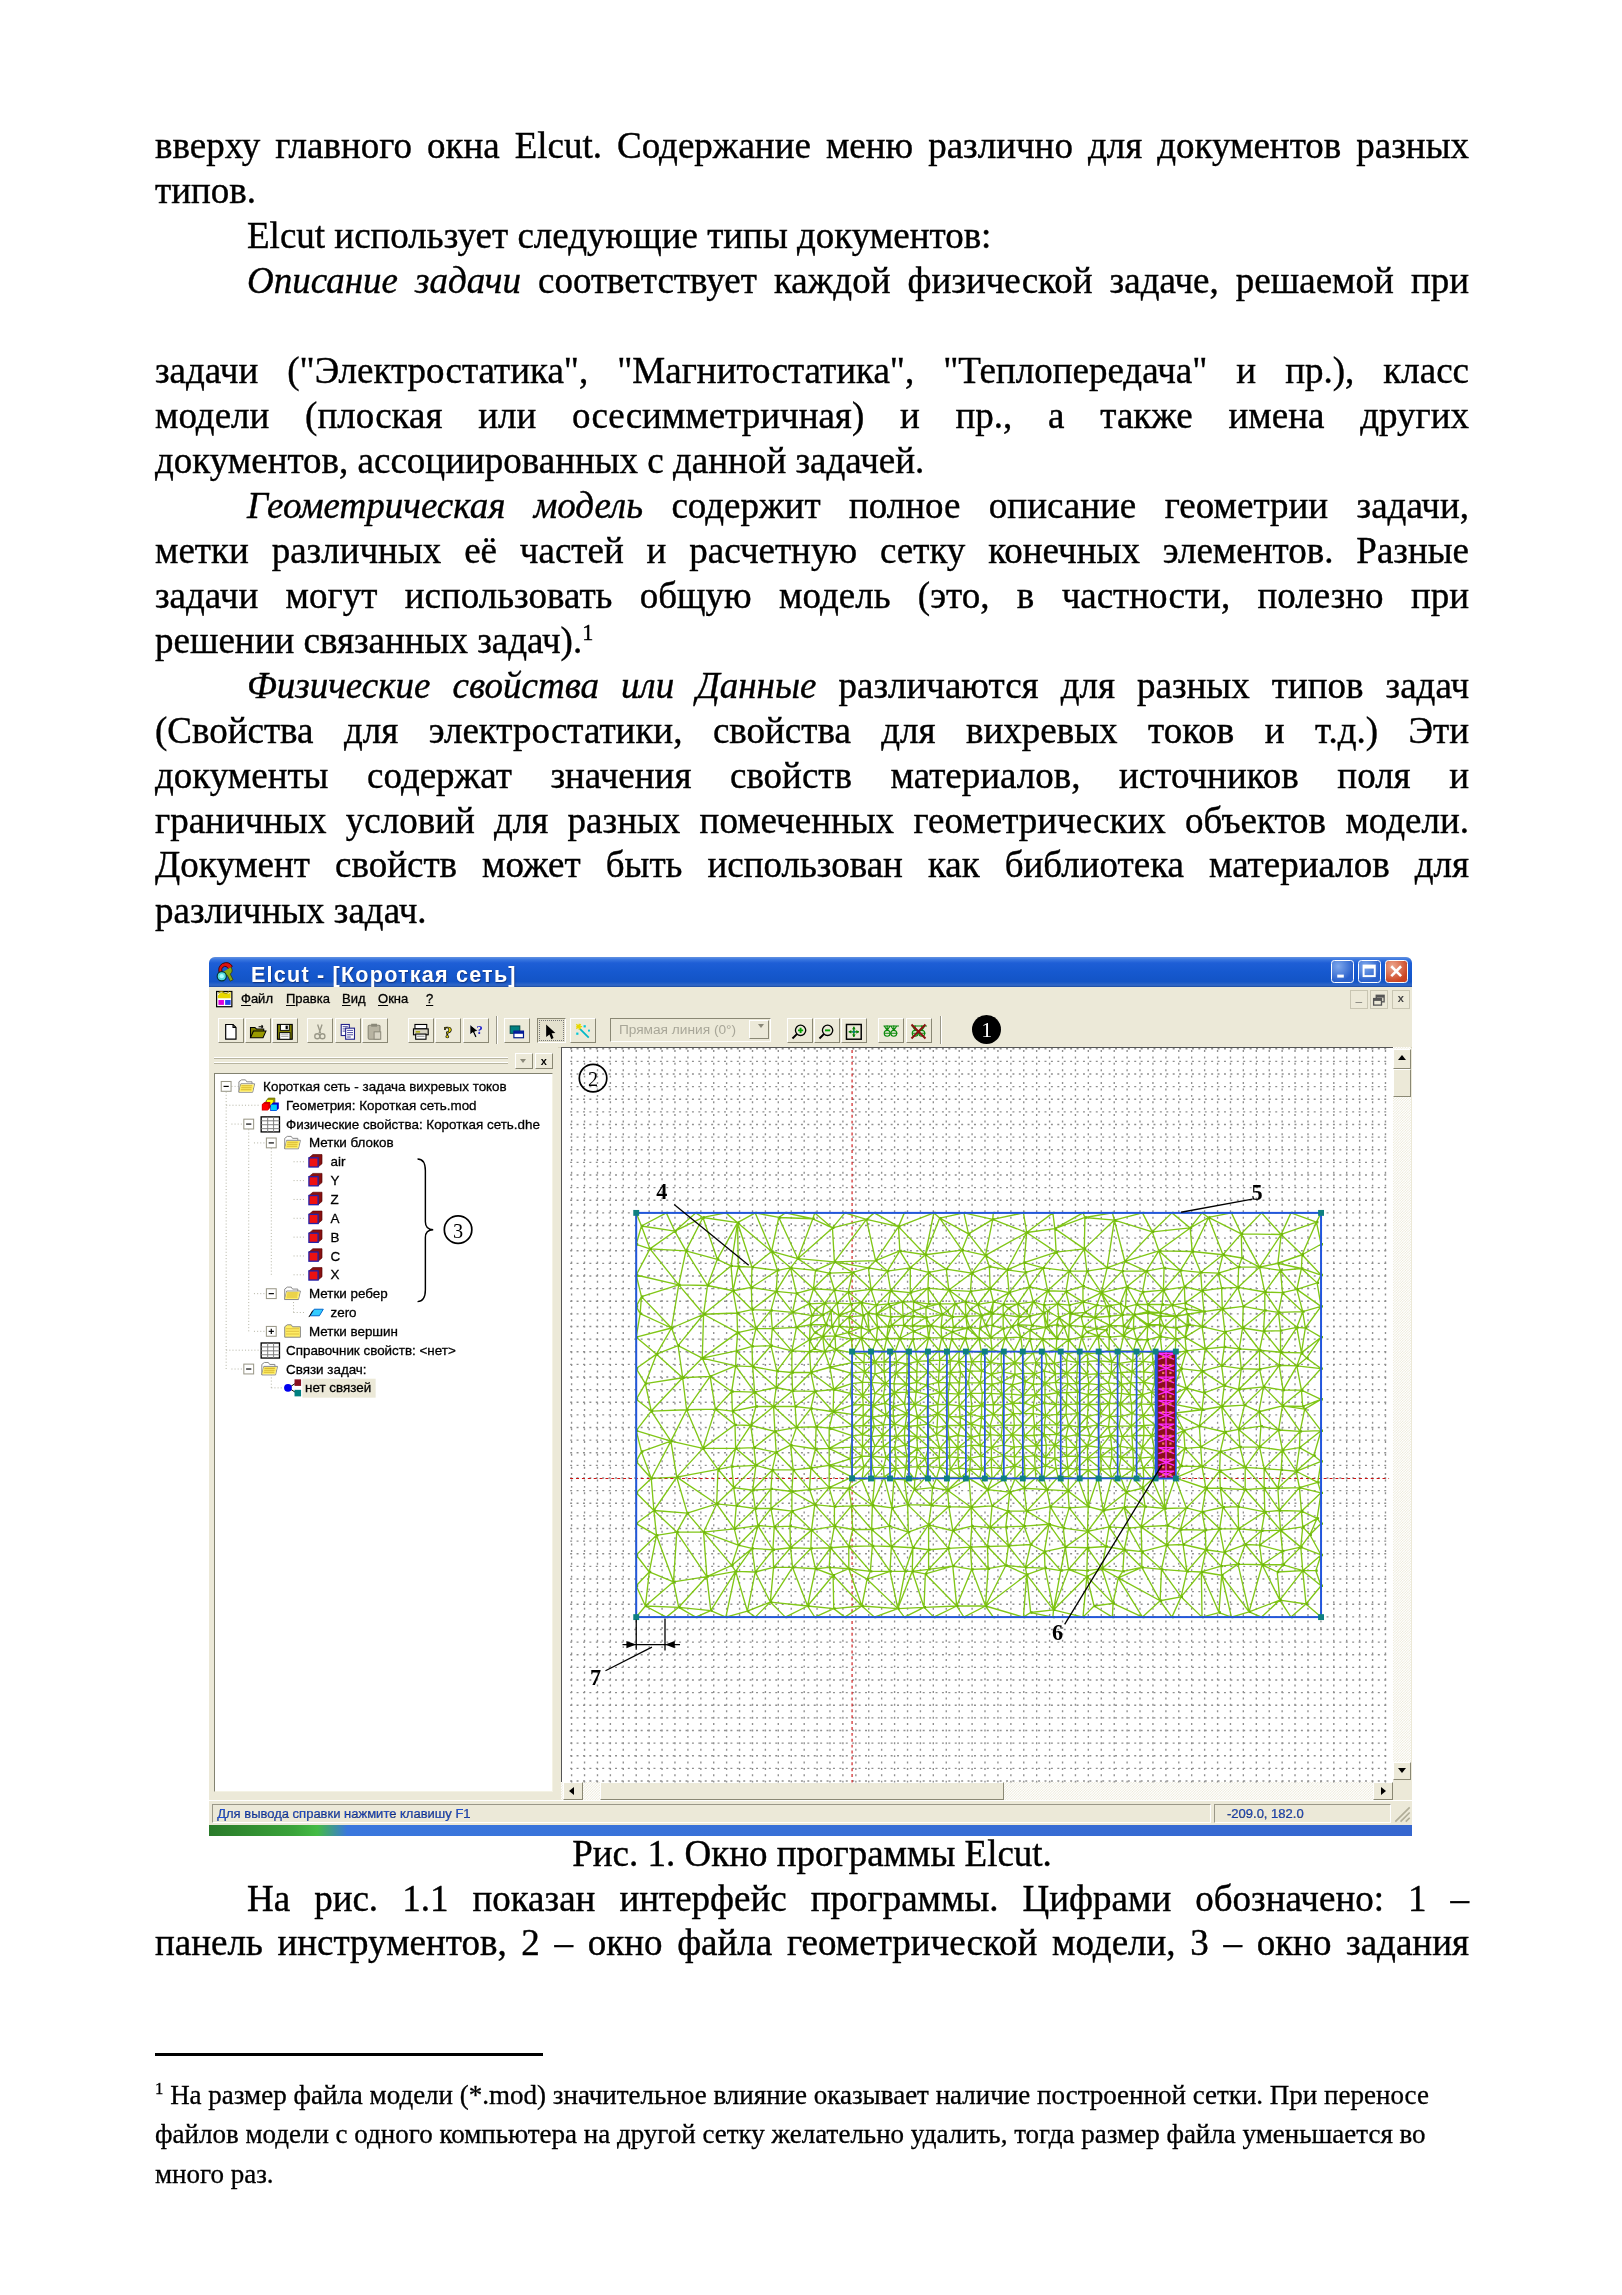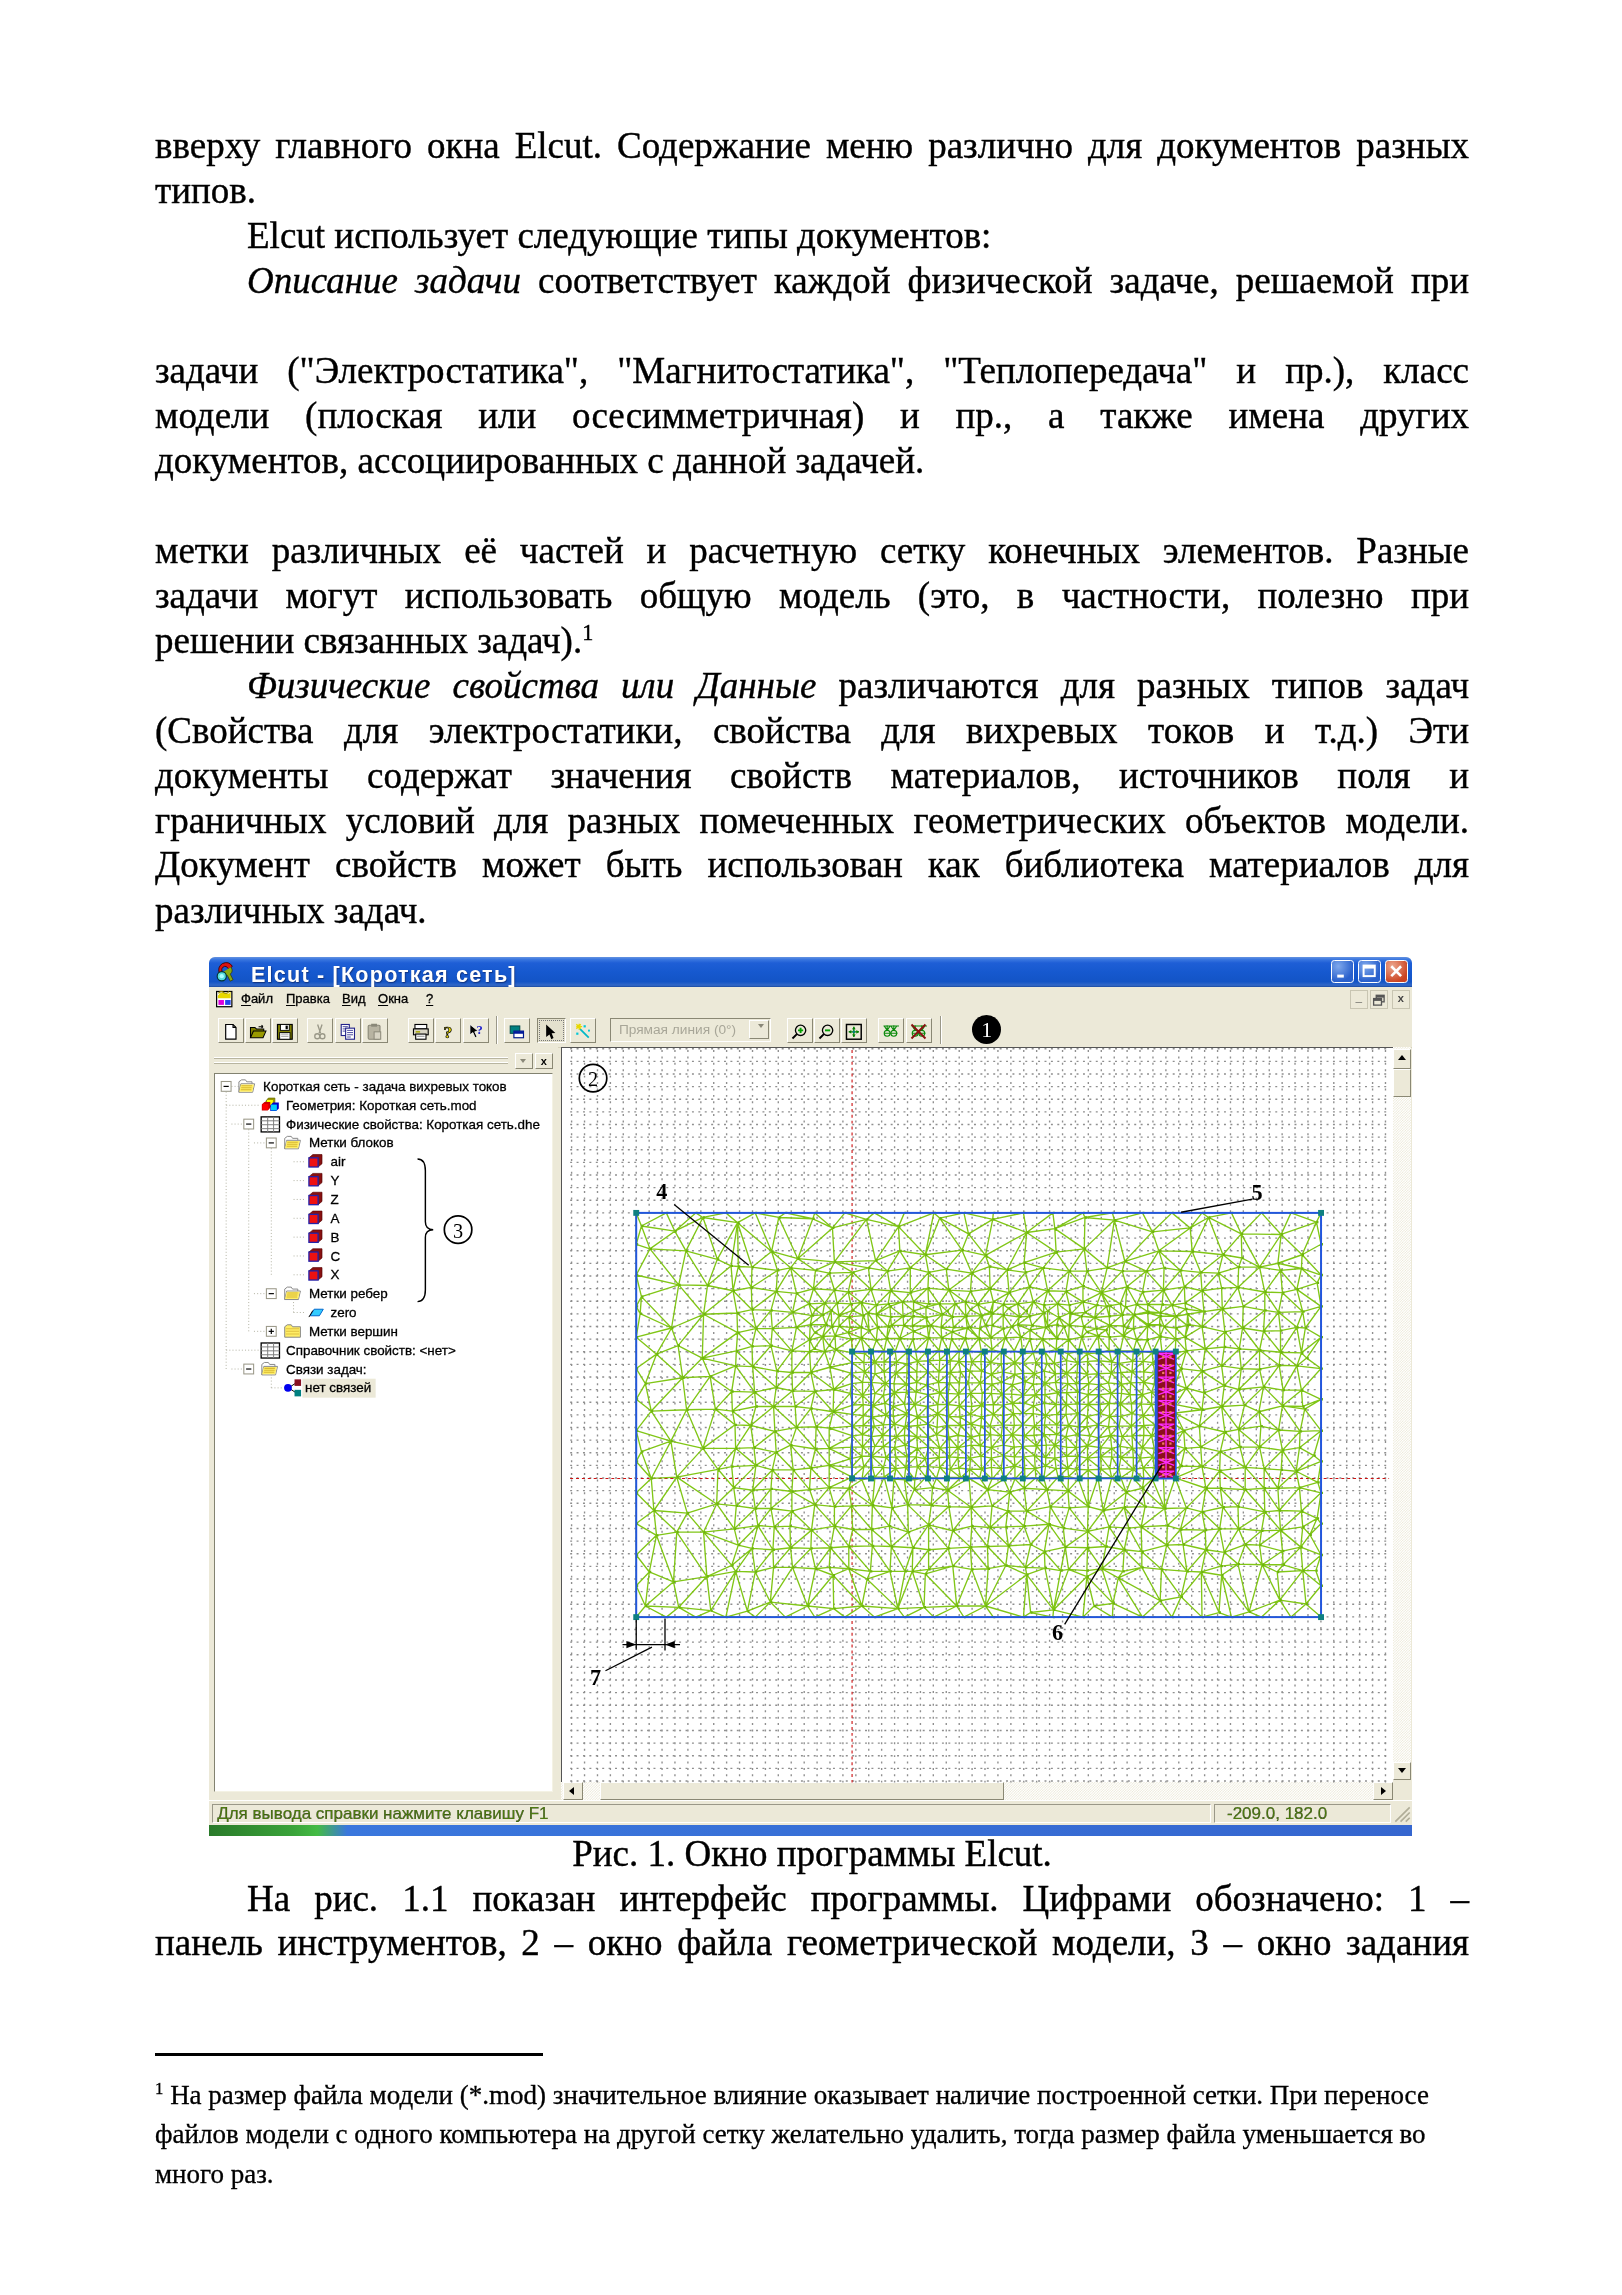--- a/index.html
+++ b/index.html
@@ -42,32 +42,33 @@
 .tt{font-family:"Liberation Sans",sans-serif;font-size:20.5px;fill:#000;stroke:#000;stroke-width:0.45;}
 .circn{font-family:"Liberation Serif",serif;font-size:31px;fill:#000;text-anchor:middle;}
 .lbl{font-family:"Liberation Serif",serif;font-size:34px;font-weight:bold;fill:#000;text-anchor:middle;}
 #canvasbox{position:absolute;left:352px;top:90px;width:832px;height:736px;background:#fff;border-top:1.6px solid #555;border-left:1.6px solid #555;}
 #vsb{position:absolute;left:1184px;top:90px;width:18.3px;height:736px;background:#fff;background-image:linear-gradient(45deg,#ece9d8 25%,transparent 25%,transparent 75%,#ece9d8 75%),linear-gradient(45deg,#ece9d8 25%,transparent 25%,transparent 75%,#ece9d8 75%);background-size:2.6px 2.6px;background-position:0 0,1.3px 1.3px;}
 #hsb{position:absolute;left:352px;top:825px;width:832px;height:18.3px;background:#fff;background-image:linear-gradient(45deg,#ece9d8 25%,transparent 25%,transparent 75%,#ece9d8 75%),linear-gradient(45deg,#ece9d8 25%,transparent 25%,transparent 75%,#ece9d8 75%);background-size:2.6px 2.6px;background-position:0 0,1.3px 1.3px;}
 .sbtn{position:absolute;background:#ece9d8;border:1px solid;border-color:#fff #8a8874 #8a8874 #fff;}
 .sthumb{position:absolute;background:#ece9d8;border:1px solid;border-color:#fff #8a8874 #8a8874 #fff;}
 .tri{position:absolute;width:0;height:0;border:4.6px solid transparent;}
 #statusbar{position:absolute;left:0;top:843px;width:1203px;height:25px;background:#ece9d8;border-top:0.9px solid #fff;}
-.spanel{position:absolute;top:2.6px;height:19.6px;border:1px solid;border-color:#9a9888 #fff #fff #9a9888;font-size:17px;line-height:18.3px;color:#4d7c0f;-webkit-text-stroke:0.2px #000;}
+.spanel{position:absolute;top:2.6px;height:19.6px;border:1px solid;border-color:#9a9888 #fff #fff #9a9888;font-size:13px;line-height:18.3px;color:#1d4ed8;-webkit-text-stroke:0.2px #000;}
 #bluebar{position:absolute;left:0;top:868px;width:1203px;height:10.5px;
  background:linear-gradient(90deg,#2a7a2a 0%,#3aa33a 7%,#44bb44 9%,#3a77dd 11.5%,#3566cf 100%);}
 </style></head><body>
 <div id="page">
     <div class="ln jst" style="top:123px;">вверху главного окна Elcut. Содержание меню различно для документов разных</div>
 <div class="ln" style="top:168px;">типов.</div>
 <div class="ln" style="top:213px;padding-left:92px;">Elcut использует следующие типы документов:</div>
 <div class="ln jst" style="top:258px;padding-left:92px;"><i>Описание задачи</i> соответствует каждой физической задаче, решаемой при</div>
 <div class="ln jst" style="top:348px;">задачи ("Электростатика", "Магнитостатика", "Теплопередача" и пр.), класс</div>
 <div class="ln" style="top:438px;">документов, ассоциированных с данной задачей.</div>
 <div class="ln jst" style="top:393px;">модели (плоская или осесимметричная) и пр., а также имена других</div>
+<div class="ln jst" style="top:483px;padding-left:92px;"><i>Геометрическая модель</i> содержит полное описание геометрии задачи,</div>
 <div class="ln jst" style="top:528px;">метки различных её частей и расчетную сетку конечных элементов. Разные</div>
 <div class="ln jst" style="top:573px;">задачи могут использовать общую модель (это, в частности, полезно при</div>
 <div class="ln" style="top:618px;">решении связанных задач).<sup>1</sup></div>
 <div class="ln jst" style="top:663px;padding-left:92px;"><i>Физические свойства или Данные</i> различаются для разных типов задач</div>
 <div class="ln jst" style="top:708px;">(Свойства для электростатики, свойства для вихревых токов и т.д.) Эти</div>
 <div class="ln jst" style="top:753px;">документы содержат значения свойств материалов, источников поля и</div>
 <div class="ln jst" style="top:798px;">граничных условий для разных помеченных геометрических объектов модели.</div>
 <div class="ln jst" style="top:842px;">Документ свойств может быть использован как библиотека материалов для</div>
 <div class="ln" style="top:888px;">различных задач.</div>
     <div class="ln ctr" style="top:1831px;">Рис.&nbsp;1. Окно программы Elcut.</div>

